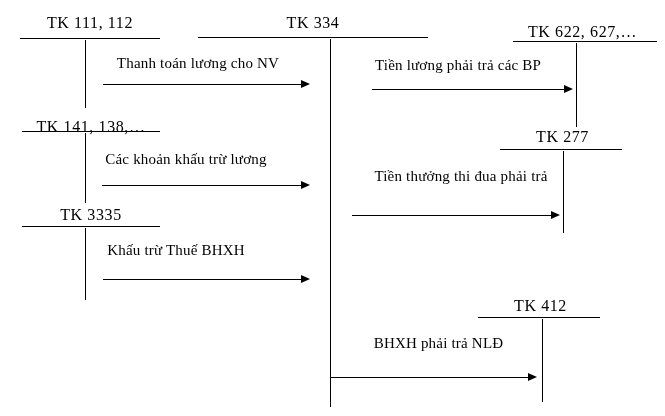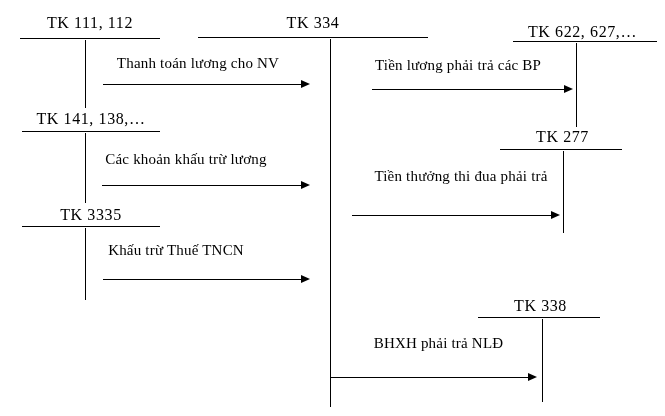--- a/index.html
+++ b/index.html
@@ -58,21 +58,21 @@
 
 <div class="canvas">
 
   <div>
     <div class="acct-label" style="left:20px;top:13px;width:140px;">TK 111, 112</div>
     <div class="hline" style="left:20px;top:38px;width:140px;"></div>
     <div class="vline" style="left:85px;top:40px;height:68px;"></div>
   </div>
 
   <div>
-    <div class="acct-label" style="left:22px;top:109px;width:138px;">TK 141, 138,…</div>
+    <div class="acct-label" style="left:22px;top:117px;width:138px;">TK 141, 138,…</div>
     <div class="hline" style="left:22px;top:131px;width:138px;"></div>
     <div class="vline" style="left:85px;top:133px;height:70px;"></div>
   </div>
 
   <div>
     <div class="acct-label" style="left:22px;top:205px;width:138px;">TK 3335</div>
     <div class="hline" style="left:22px;top:226px;width:138px;"></div>
     <div class="vline" style="left:85px;top:228px;height:72px;"></div>
   </div>
 
@@ -88,41 +88,41 @@
     <div class="vline" style="left:576px;top:43px;height:84px;"></div>
   </div>
 
   <div>
     <div class="acct-label bold" style="left:495px;top:127px;width:135px;">TK 277</div>
     <div class="hline" style="left:500px;top:149px;width:122px;"></div>
     <div class="vline" style="left:563px;top:151px;height:82px;"></div>
   </div>
 
   <div>
-    <div class="acct-label bold" style="left:473px;top:296px;width:135px;">TK 338</div>
+    <div class="acct-label bold" style="left:473px;top:296px;width:135px;">TK 412</div>
     <div class="hline" style="left:478px;top:317px;width:122px;"></div>
     <div class="vline" style="left:542px;top:319px;height:83px;"></div>
   </div>
 
   <div>
     <div class="flow-label" style="left:103px;top:54px;width:190px;">Thanh toán lương cho NV</div>
     <div class="arrow" style="left:103px;top:84px;width:198px;">
         <span class="head"></span>
       </div>
   </div>
 
   <div>
     <div class="flow-label" style="left:96px;top:150px;width:180px;">Các khoản khấu trừ lương</div>
     <div class="arrow" style="left:102px;top:185px;width:199px;">
         <span class="head"></span>
       </div>
   </div>
 
   <div>
-    <div class="flow-label" style="left:96px;top:241px;width:160px;">Khấu trừ Thuế TNCN</div>
+    <div class="flow-label" style="left:96px;top:241px;width:160px;">Khấu trừ Thuế BHXH</div>
     <div class="arrow" style="left:103px;top:279px;width:198px;">
         <span class="head"></span>
       </div>
   </div>
 
   <div>
     <div class="flow-label" style="left:368px;top:56px;width:180px;">Tiền lương phải trả các BP</div>
     <div class="arrow" style="left:372px;top:89px;width:192px;">
         <span class="head"></span>
       </div>

